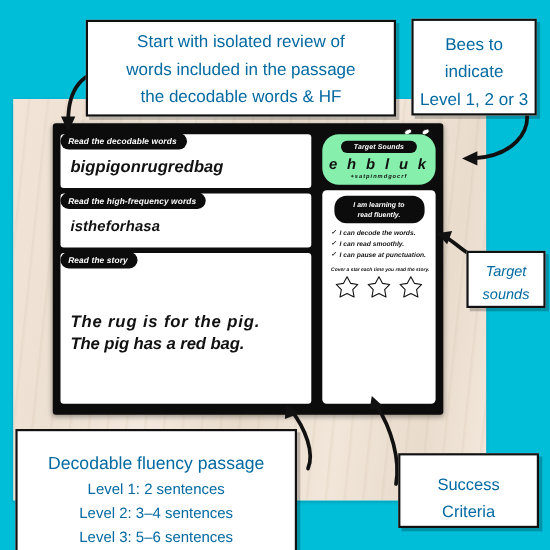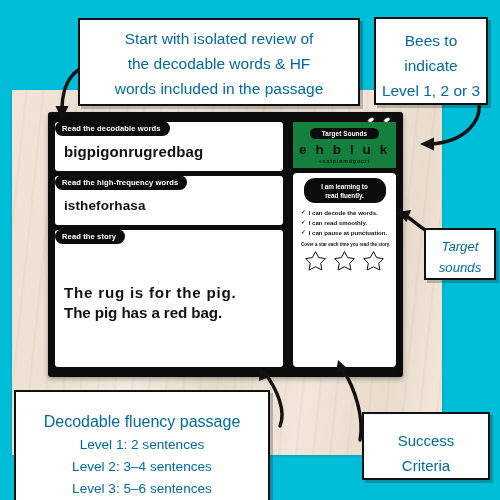--- a/index.html
+++ b/index.html
@@ -22,21 +22,21 @@
   
   .card{
     position:absolute;left:48px;top:112px;width:355px;height:265px;
     background:#0c0c0c;border-radius:3px;
     box-shadow:0 2px 5px rgba(0,0,0,.35);
   }
   .bees{position:absolute;right:7px;top:5px;display:flex;gap:3px;}
   .bee{width:13px;height:11px;position:relative;}
   .bee svg{display:block;}
 
-  .card-inner{position:absolute;left:7px;top:10px;right:7px;bottom:10px;display:flex;gap:10px;}
+  .card-inner{position:absolute;left:7px;top:10px;right:7px;bottom:10px;display:flex;gap:10px;font-style:italic;}
   .col-left{width:228px;display:flex;flex-direction:column;gap:5px;}
   .col-right{flex:1;display:flex;flex-direction:column;gap:5px;}
 
   
   .pill{
     position:absolute;left:0;top:-1px;
     background:#0c0c0c;color:#fff;border-radius:11px;
     font-size:7.6px;font-weight:bold;letter-spacing:.1px;
     padding:2.5px 9px 3px 7px;white-space:nowrap;z-index:4;
   }
@@ -60,21 +60,21 @@
     width:100%;padding:0 7px 2px 9px;box-sizing:border-box;
     font-size:15.2px;font-weight:bold;color:#111;line-height:1.30;
     letter-spacing:-.1px;
   }
   .story .line{white-space:nowrap;}
   .story .l1{letter-spacing:.9px;}
   .story .l2{letter-spacing:.75px;}
 
   
   .ts-box{
-    background:#15803d;border-radius:0;height:46px;position:relative;
+    background:#86efac;border-radius:15px;height:46px;position:relative;
     display:flex;flex-direction:column;align-items:center;justify-content:center;
   }
   .ts-pill{
     background:#0c0c0c;color:#fff;border-radius:9px;
     font-size:6.3px;font-weight:bold;padding:2px 12px;margin-top:2px;
     letter-spacing:.15px;
   }
   .ts-main{font-size:13.5px;font-weight:600;letter-spacing:2.6px;color:#111;margin-top:3px;}
   .ts-sub{font-size:5.2px;font-weight:bold;letter-spacing:.9px;color:#111;margin-top:1px;}
 
@@ -252,22 +252,22 @@
     <path d="M8 0 L20 8 L7 13 Z" fill="#111"></path>
   </svg>
 
   <svg class="arrow" style="left:312px;top:356px;" width="58" height="88">
     <path d="M48 84 C 52 62, 44 34, 30 12" stroke="#111" stroke-width="3.4" fill="none" stroke-linecap="round"></path>
     <path d="M26 4 L37 14 L24 17 Z" fill="#111"></path>
   </svg>
 
   <div class="callout" id="callout-start">
     <div class="ln">Start with isolated review of</div>
+    <div class="ln">words included in the passage</div>
     <div class="ln">the decodable words &amp; HF</div>
-    <div class="ln">words included in the passage</div>
   </div>
 
   <div class="callout" id="callout-bees">
     <div class="ln">Bees to</div>
     <div class="ln">indicate</div>
     <div class="ln">Level 1, 2 or 3</div>
   </div>
 
   <div class="callout" id="callout-target">
     <div class="ln">Target</div>

